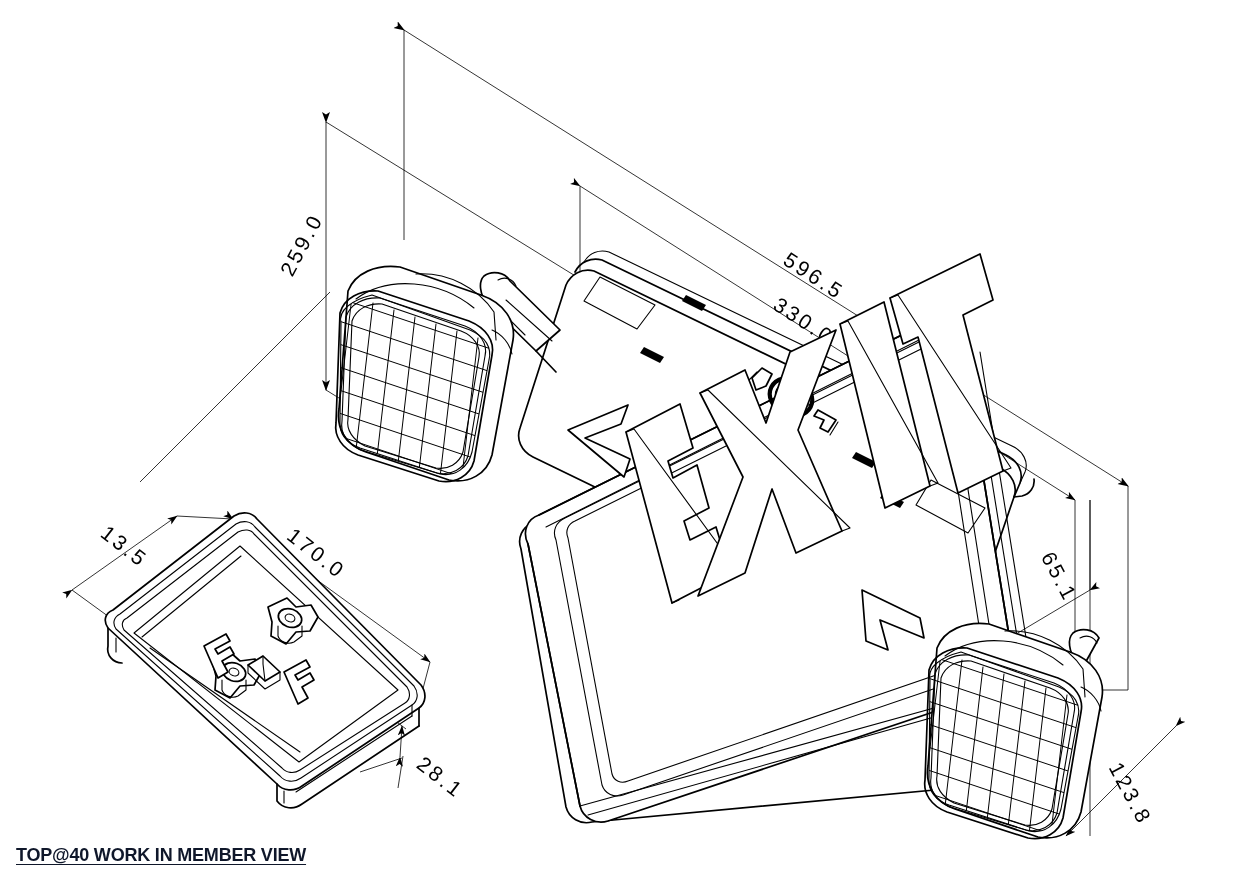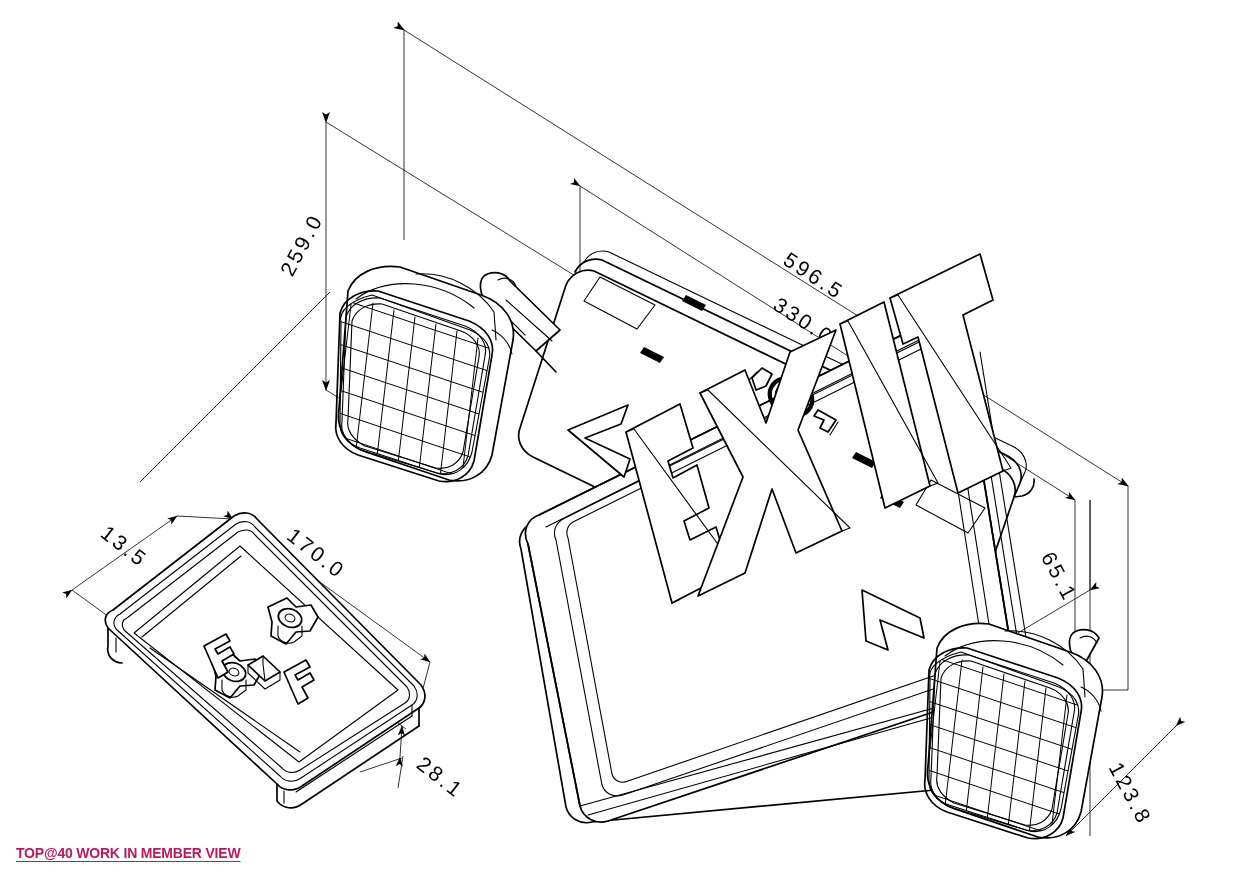--- a/index.html
+++ b/index.html
@@ -24,24 +24,24 @@
     top: 0;
     width: 1238px;
     height: 880px;
     display: block;
   }
   .footer-note {
     position: absolute;
     left: 16px;
     top: 845px;
     font-family: "Liberation Sans", sans-serif;
-    font-size: 14px;
+    font-size: 18px;
     font-weight: bold;
     letter-spacing: -0.2px;
-    color: #be185d;
+    color: #0f172a;
     text-decoration: underline;
     text-underline-offset: 3px;
     white-space: nowrap;
   }
   
   .obj { fill: none; stroke: #000000; stroke-width: 1.7; stroke-linejoin: round; stroke-linecap: round; }
   .obj-thin { fill: none; stroke: #000000; stroke-width: 1.1; stroke-linejoin: round; stroke-linecap: round; }
   .mesh { fill: none; stroke: #000000; stroke-width: 1.0; stroke-linejoin: round; stroke-linecap: round; }
   .dim { fill: none; stroke: #000000; stroke-width: 0.8; }
   .dimtext {

